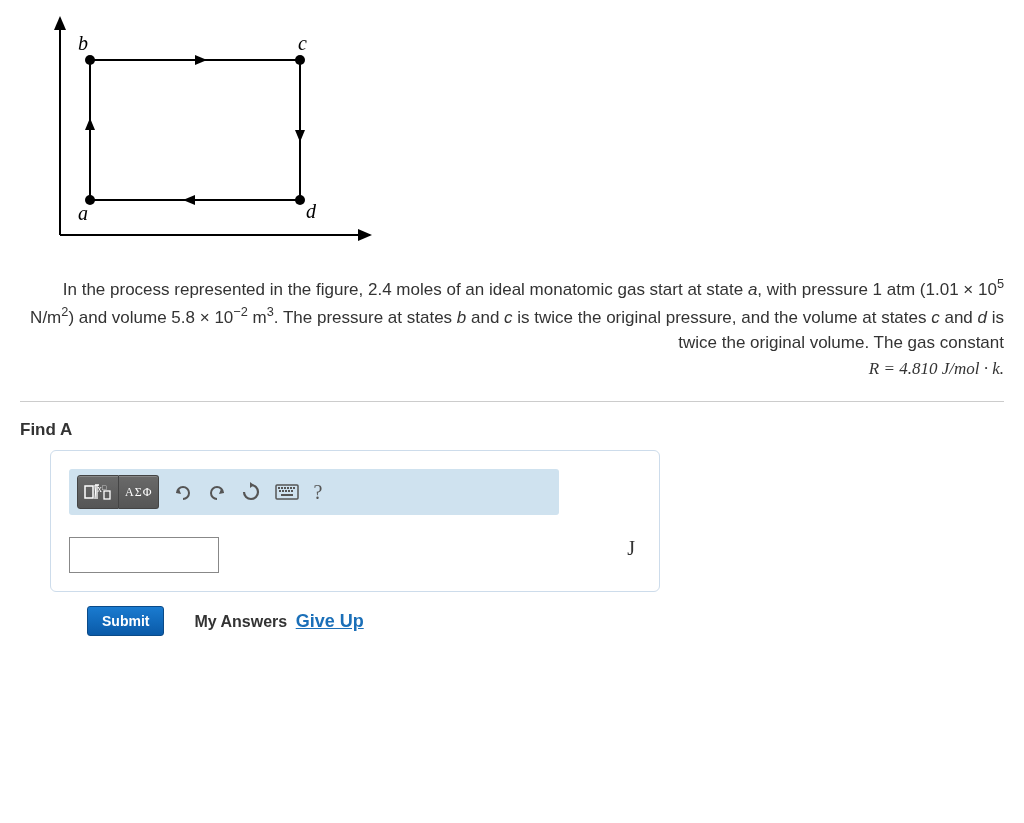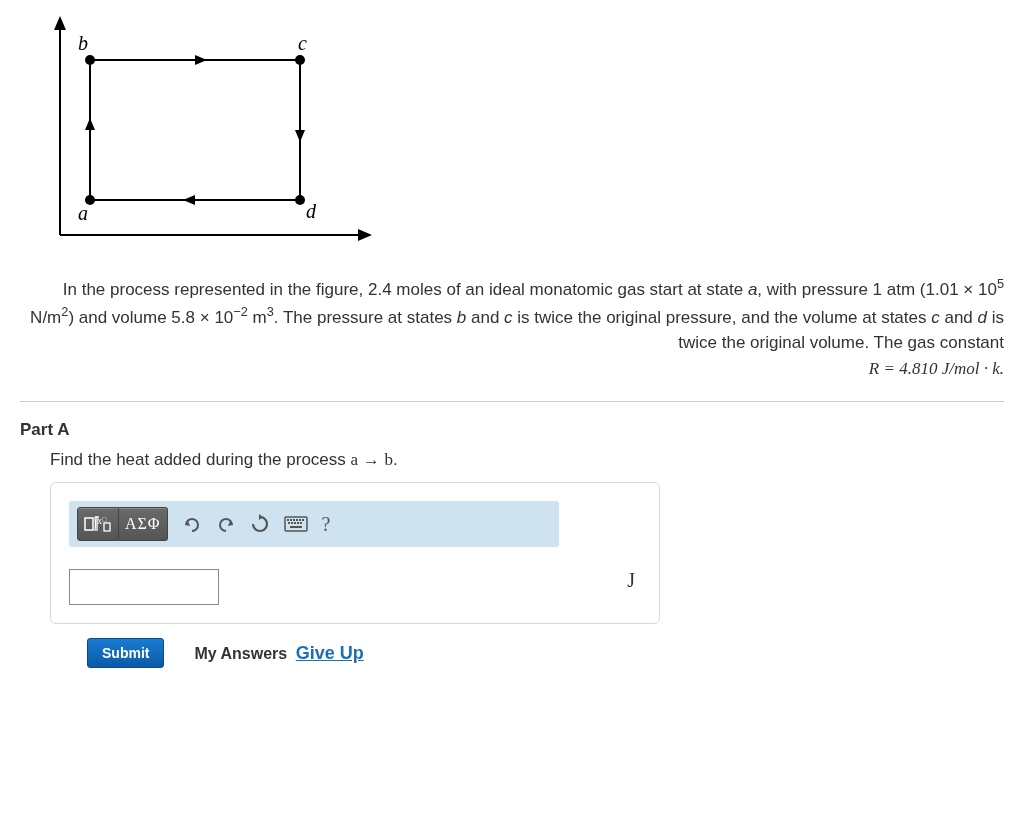--- a/index.html
+++ b/index.html
@@ -137,21 +137,21 @@
   .give-up {
     color: #1a6fb8;
     text-decoration: underline;
     font-weight: bold;
     font-size: 18px;
     cursor: pointer;
     margin-left: 4px;
   }
   .greek {
     font-family: "Times New Roman", serif;
-    font-size: 16px;
+    font-size: 12px;
     letter-spacing: 1px;
   }
 </style>
 </head>
 <body>
 
 <div class="figure">
   <svg width="360" height="240" viewBox="0 0 360 240">
 
     <defs>
@@ -192,26 +192,23 @@
   </svg>
 </div>
 
 <div class="problem-text">
   <span>In the process represented in the figure, 2.4 moles of an ideal monatomic gas start at state </span><span class="ital">a</span><span>, with pressure 1 atm (1.01 × 10</span><span class="sup">5</span><span> N/m</span><span class="sup">2</span><span>) and volume 5.8 × 10</span><span class="sup">−2</span><span> m</span><span class="sup">3</span><span>. The pressure at states </span><span class="ital">b</span><span> and </span><span class="ital">c</span><span> is twice the original pressure, and the volume at states </span><span class="ital">c</span><span> and </span><span class="ital">d</span><span> is twice the original volume. The gas constant </span><br>
   <span style="font-family:'Times New Roman',serif;font-style:italic">R = 4.810 J/mol · k.</span>
 </div>
 
 <hr class="divider">
 
-<div class="part-label">Part A</div>
+<div class="part-label">Find A</div>
 
 <div class="indent">
-  <div class="prompt">
-    <span>Find the heat added during the process </span><span class="ital" style="font-family:'Times New Roman',serif">a</span><span> → </span><span class="ital" style="font-family:'Times New Roman',serif">b</span><span>.</span>
-  </div>
 
   <div class="answer-container">
     <div class="toolbar">
       <div class="tool-dark-pair">
         <div class="tool-btn tool-dark" title="templates">
           <svg class="icon-svg" width="28" height="18" viewBox="0 0 28 18">
             <rect x="1" y="3" width="8" height="12" fill="none" stroke="#fff" stroke-width="1.5"></rect>
             <text x="13" y="9" font-size="10" fill="#fff" font-family="serif">x</text>
             <path d="M13 2 L13 16 M11 2 L15 2" stroke="#fff" stroke-width="1.3" fill="none"></path>
             <path d="M11 2 Q12 9 11 16" stroke="#fff" stroke-width="1.3" fill="none"></path>

